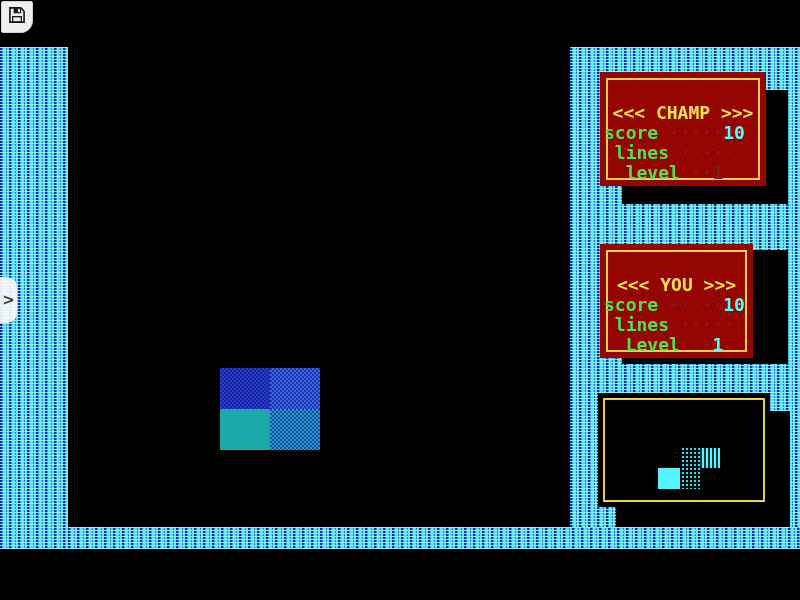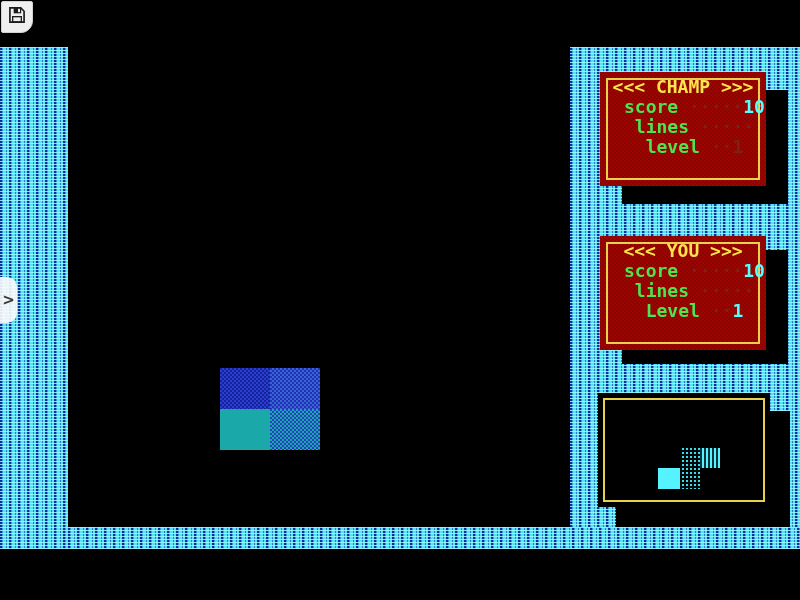--- a/index.html
+++ b/index.html
@@ -32,26 +32,26 @@
     font-size:15px;cursor:pointer;font-family:"DejaVu Sans",sans-serif;}
 
   
   .shadow{position:absolute;background:#000;}
   .panel{position:absolute;box-sizing:border-box;}
   .panel-red{background:#9E0500;
     background-image:repeating-conic-gradient(rgba(70,0,0,0.22) 0% 25%, rgba(0,0,0,0) 0% 50%);
     background-size:4px 4px;}
   .panel-black{background:#000;}
   .panel .inner{position:absolute;inset:6px;border:2px solid #E6D24F;}
-  .panel-text{position:relative;padding-top:5px;}
+  .panel-text{position:relative;padding-top:5px;margin-top:26px;}
   .p-title{text-align:center;font-size:18px;font-weight:bold;line-height:20px;
     white-space:pre;color:#FFE44E;}
   .arrow-y{color:#FFE44E;} .arrow-g{color:#46DC46;}
   .p-row{white-space:pre;font-size:18px;font-weight:bold;line-height:20px;padding-left:4px;}
-  .lbl{color:#4FE44F;padding-left:20px;} .dots{color:#7A2418;}
+  .lbl{color:#4FE44F;} .dots{color:#7A2418;}
   .val-cyan{color:#55FFFF;} .val-dim{color:#7A2418;}
   .see-title{color:#FFE44E;}
 
   
   .block{position:absolute;}
   .tex-blue-dark {background:repeating-conic-gradient(#2a3fd0 0% 25%, #16249c 0% 50%);background-size:4px 4px;}
   .tex-blue-light{background:repeating-conic-gradient(#3b63d6 0% 25%, #1e34b4 0% 50%);background-size:4px 4px;}
   .tex-teal-solid{background:#1BA8A8;}
   .tex-teal-blue {background:repeating-conic-gradient(#1BA8A8 0% 25%, #2342c0 0% 50%);background-size:4px 4px;}
   .tex-cyan-solid {background:#55F2FF;}
@@ -82,21 +82,21 @@
     <div class="inner"></div>
     <div class="panel-text">
       <div class="p-title"><span class="arrow-y">&lt;&lt;&lt;</span><span> CHAMP </span><span class="arrow-y">&gt;&gt;&gt;</span></div>
       <div class="p-row"><span class="lbl">score</span><span class="dots"> ·····</span><span class="val-cyan">10</span></div>
       <div class="p-row"><span class="lbl"> lines</span><span class="dots"> ·····</span><span class="val-dim"></span></div>
       <div class="p-row"><span class="lbl">  level</span><span class="dots"> ··</span><span class="val-dim">1</span></div>
     </div>
   </div>
 
   <div class="shadow" style="left:622px;top:250px;width:166px;height:114px;"></div>
-  <div class="panel panel-red" style="left:600px;top:236px;width:166px;height:114px;">
+  <div class="panel panel-red" style="left:600px;top:244px;width:153px;height:114px;">
     <div class="inner"></div>
     <div class="panel-text">
       <div class="p-title"><span class="arrow-y">&lt;&lt;&lt;</span><span> YOU </span><span class="arrow-y">&gt;&gt;&gt;</span></div>
       <div class="p-row"><span class="lbl">score</span><span class="dots"> ·····</span><span class="val-cyan">10</span></div>
       <div class="p-row"><span class="lbl"> lines</span><span class="dots"> ·····</span><span class="val-dim"></span></div>
       <div class="p-row"><span class="lbl">  Level</span><span class="dots"> ··</span><span class="val-cyan">1</span></div>
     </div>
   </div>
 
   <div class="shadow" style="left:616px;top:411px;width:174px;height:116px;"></div>

